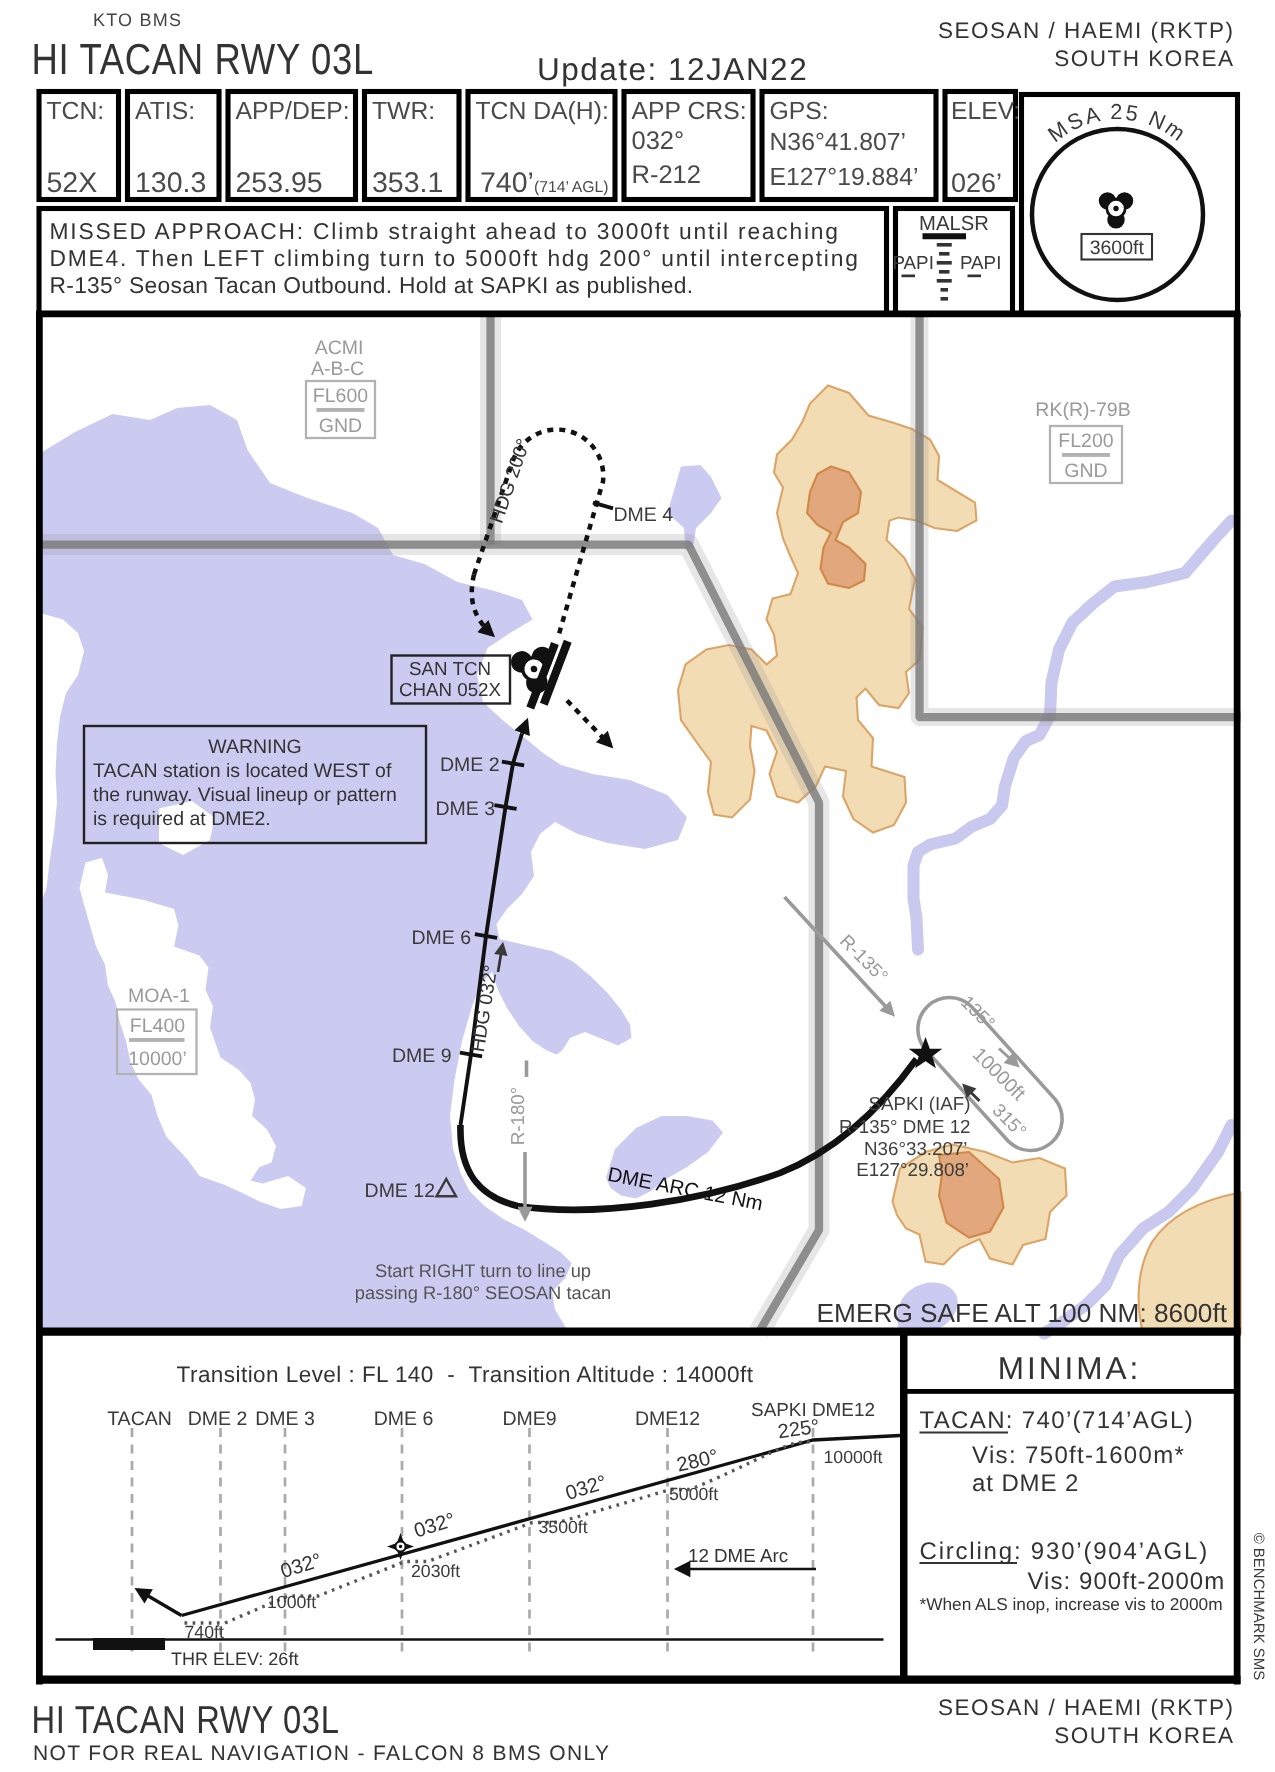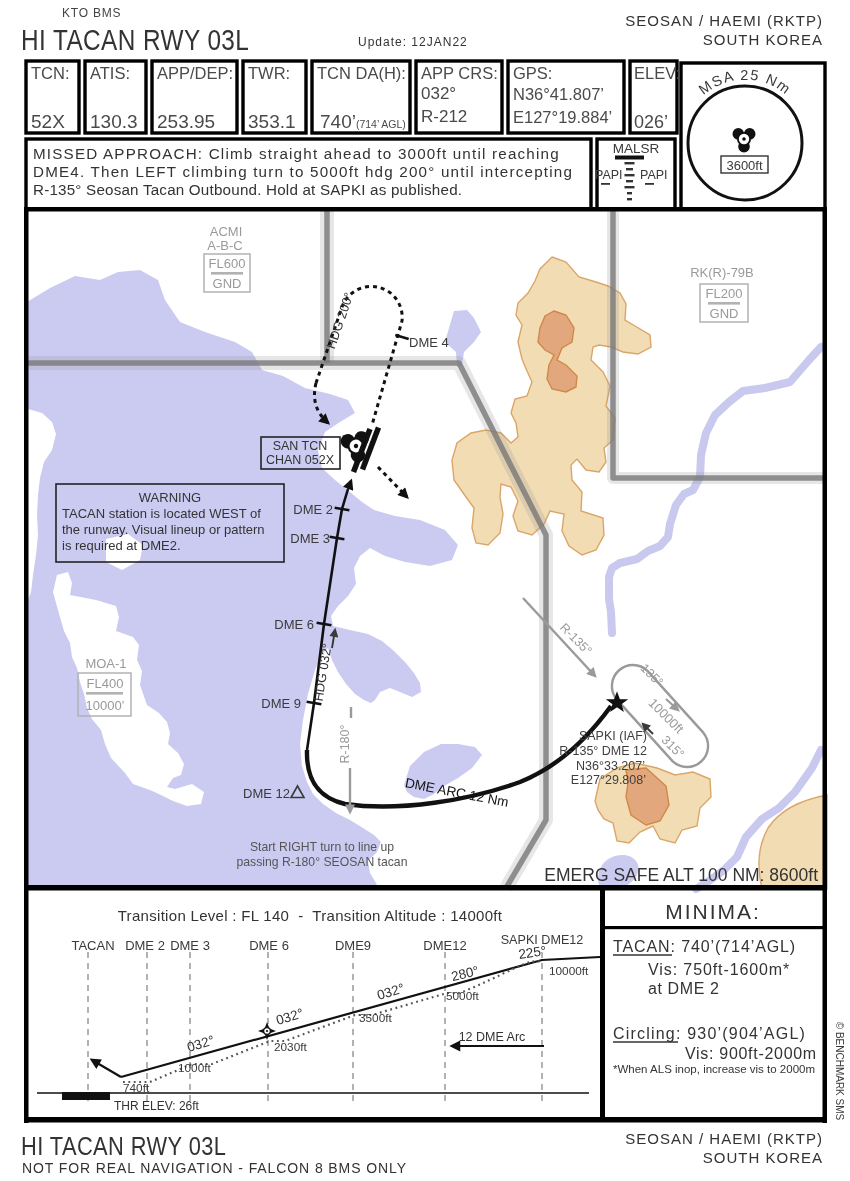--- a/index.html
+++ b/index.html
@@ -8,21 +8,21 @@
   .abs{position:absolute;}
   svg text{font-family:"Liberation Sans",sans-serif;}
 </style>
 </head>
 <body>
 
 <div class="abs" style="left:22px;top:6px;font-size:12px;letter-spacing:0.8px;color:#444;margin-left:40px;">KTO BMS</div>
 
 <div class="abs" style="left:21px;top:24px;font-size:29px;letter-spacing:0.5px;color:#333;transform:scaleX(0.84);transform-origin:0 0;">HI TACAN RWY 03L</div>
 
-<div class="abs" style="left:358px;top:35px;font-size:12px;letter-spacing:1px;color:#333;text-align:right;">Update: 12JAN22</div>
+<div class="abs" style="left:358px;top:35px;font-size:21px;letter-spacing:1px;color:#333;text-align:right;">Update: 12JAN22</div>
 
 <div class="abs" style="right:27px;top:11px;font-size:15px;letter-spacing:1px;color:#333;text-align:right;line-height:1.27;">SEOSAN / HAEMI (RKTP)<br>SOUTH KOREA</div>
 
 <svg class="abs" style="left:0;top:0;" width="850" height="1181" viewBox="0 0 850 1181">
   <defs>
     <marker id="ah-blk" markerUnits="userSpaceOnUse" viewBox="0 0 10 10" refX="7.5" refY="5" markerWidth="13" markerHeight="11" orient="auto-start-reverse">
       <path d="M0,0 L10,5 L0,10 z" fill="#111"></path>
     </marker>
     <marker id="ah-gry" markerUnits="userSpaceOnUse" viewBox="0 0 10 10" refX="7.5" refY="5" markerWidth="12" markerHeight="10" orient="auto-start-reverse">
       <path d="M0,0 L10,5 L0,10 z" fill="#9a9a9a"></path>

